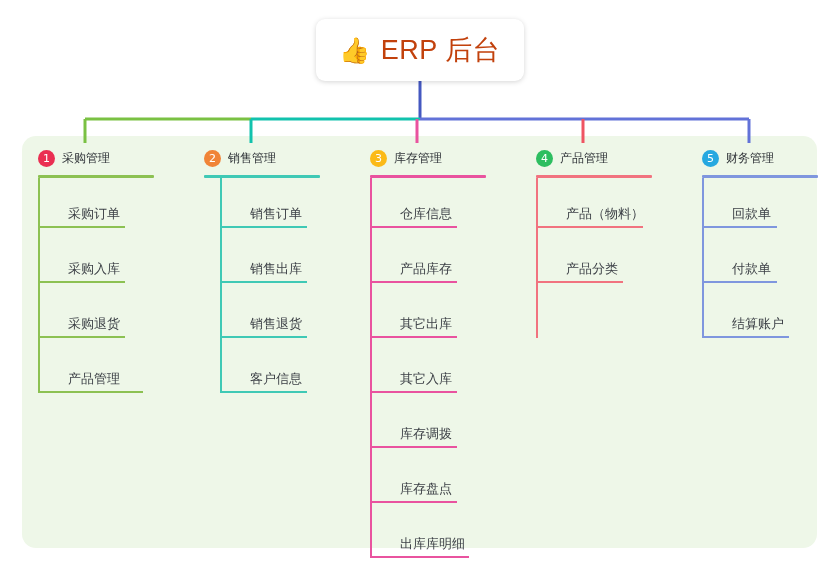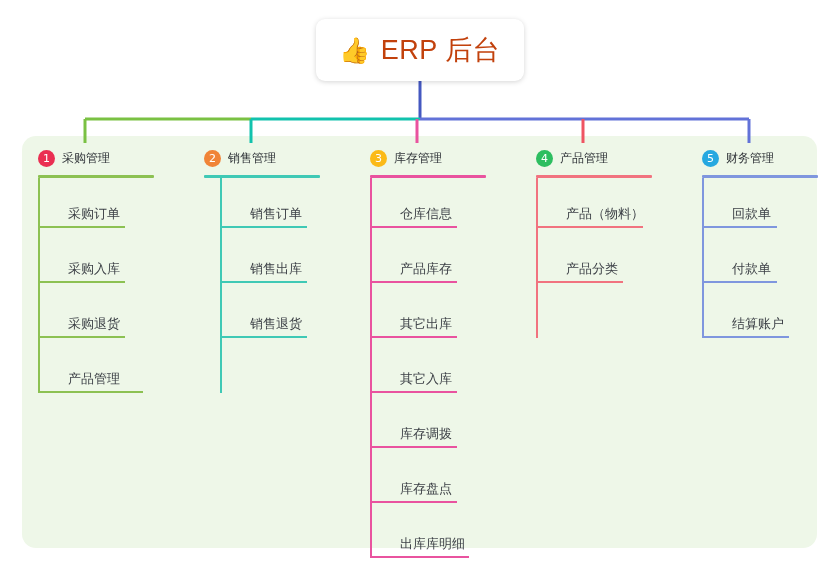--- a/index.html
+++ b/index.html
@@ -137,20 +137,24 @@
             <span class="leaf-rule" style="background: rgb(63, 201, 181); width: 86px;"></span>
           </div>
           <div class="leaf">
             <span class="leaf-label">销售出库</span>
             <span class="leaf-rule" style="background: rgb(63, 201, 181); width: 86px;"></span>
           </div>
           <div class="leaf">
             <span class="leaf-label">销售退货</span>
             <span class="leaf-rule" style="background: rgb(63, 201, 181); width: 86px;"></span>
           </div>
+          <div class="leaf">
+            <span class="leaf-label">客户信息</span>
+            <span class="leaf-rule" style="background: rgb(63, 201, 181); width: 86px;"></span>
+          </div>
         </div>
       </div>
       <div class="branch" style="left: 370px; width: 112px;">
         <div class="branch-head">
           <span class="badge" style="background: rgb(251, 186, 23);">3</span>
           <span class="branch-title">库存管理</span>
         </div>
         <div class="branch-underline" style="background: rgb(233, 83, 159); width: 116px;"></div>
         <div class="leaf-list" style="height: 385px;">
           <div class="spine" style="background: rgb(233, 83, 159); height: 380px;"></div>

